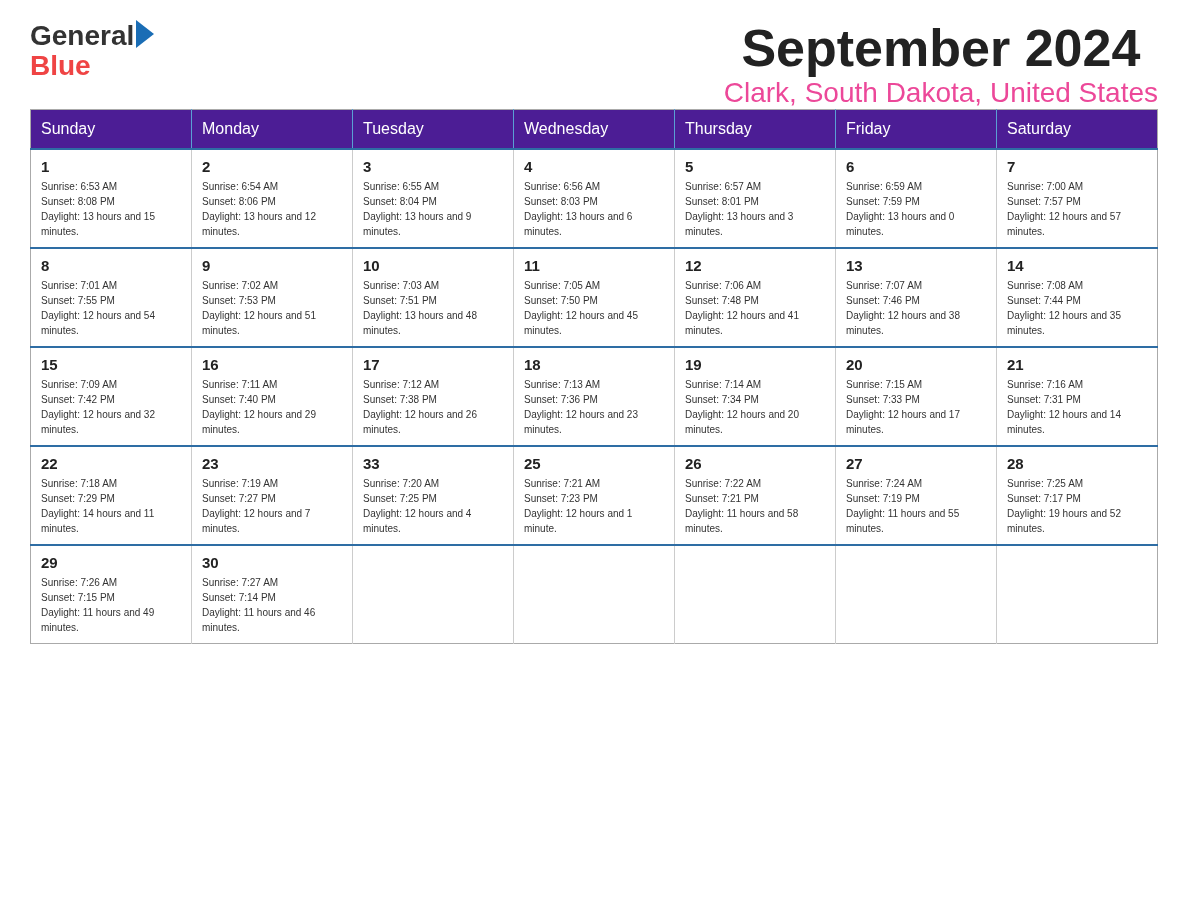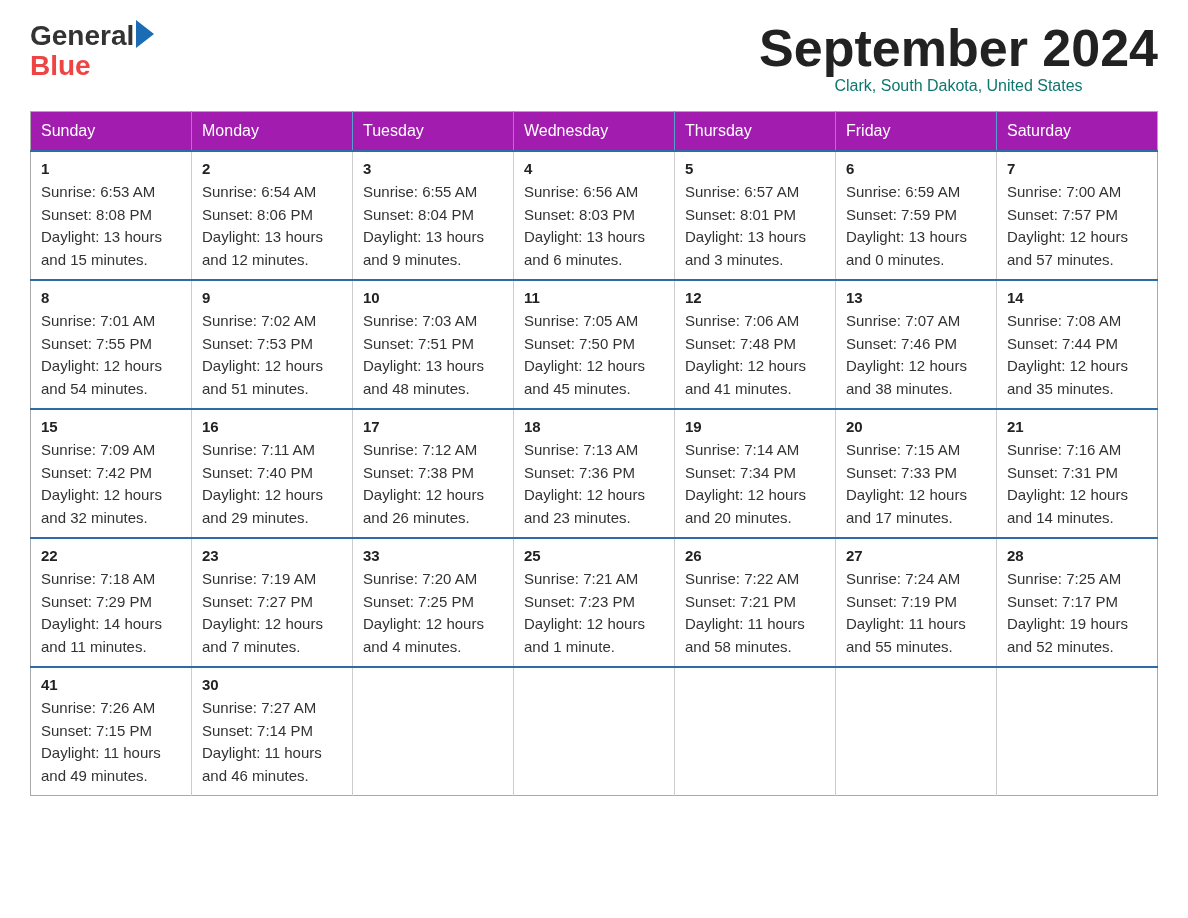--- a/index.html
+++ b/index.html
@@ -7,21 +7,20 @@
       font-family: Arial, sans-serif;
       background: #fff;
       width: 1188px;
       min-height: 918px;
       padding: 20px 30px;
     }
     .header {
       display: flex;
       align-items: flex-start;
       justify-content: space-between;
-      margin-bottom: 16px;
     }
     .logo {
       display: flex;
       align-items: center;
       gap: 0;
     }
     .logo-text-general {
       font-size: 28px;
       font-weight: bold;
       color: #333;
@@ -52,30 +51,30 @@
     .title-section {
       text-align: center;
     }
     .month-title {
       font-size: 52px;
       font-weight: bold;
       color: #222;
       line-height: 1.1;
     }
     .location-title {
-      font-size: 16px;
-      color: #0f766e;
+      font-size: 28px;
+      color: #ec4899;
     }
     table {
       width: 100%;
       border-collapse: collapse;
       border: 1px solid #aaa;
     }
     thead tr {
-      background-color: #a21caf;
+      background-color: #4c1d95;
     }
     thead th {
       color: #fff;
       padding: 10px 10px;
       text-align: left;
       font-size: 16px;
       font-weight: normal;
       border-right: 1px solid #5a9fd4;
     }
     thead th:last-child {
@@ -97,21 +96,21 @@
       border-right: none;
     }
     .day-number {
       font-size: 15px;
       font-weight: bold;
       color: #222;
       display: block;
       margin-bottom: 4px;
     }
     .day-info {
-      font-size: 15px;
+      font-size: 10px;
       line-height: 1.5;
       color: #333;
     }
     .empty-cell {
       background: #fff;
     }
   </style>
 </head>
 <body>
 
@@ -372,21 +371,21 @@
         <span class="day-number">28</span>
         <div class="day-info">
           <span>Sunrise: 7:25 AM</span><br>
           <span>Sunset: 7:17 PM</span><br>
           <span>Daylight: 19 hours and 52 minutes.</span>
         </div>
       </td>
       </tr>
       <tr>
         <td>
-        <span class="day-number">41</span>
+        <span class="day-number">29</span>
         <div class="day-info">
           <span>Sunrise: 7:26 AM</span><br>
           <span>Sunset: 7:15 PM</span><br>
           <span>Daylight: 11 hours and 49 minutes.</span>
         </div>
       </td>
         <td>
         <span class="day-number">30</span>
         <div class="day-info">
           <span>Sunrise: 7:27 AM</span><br>

